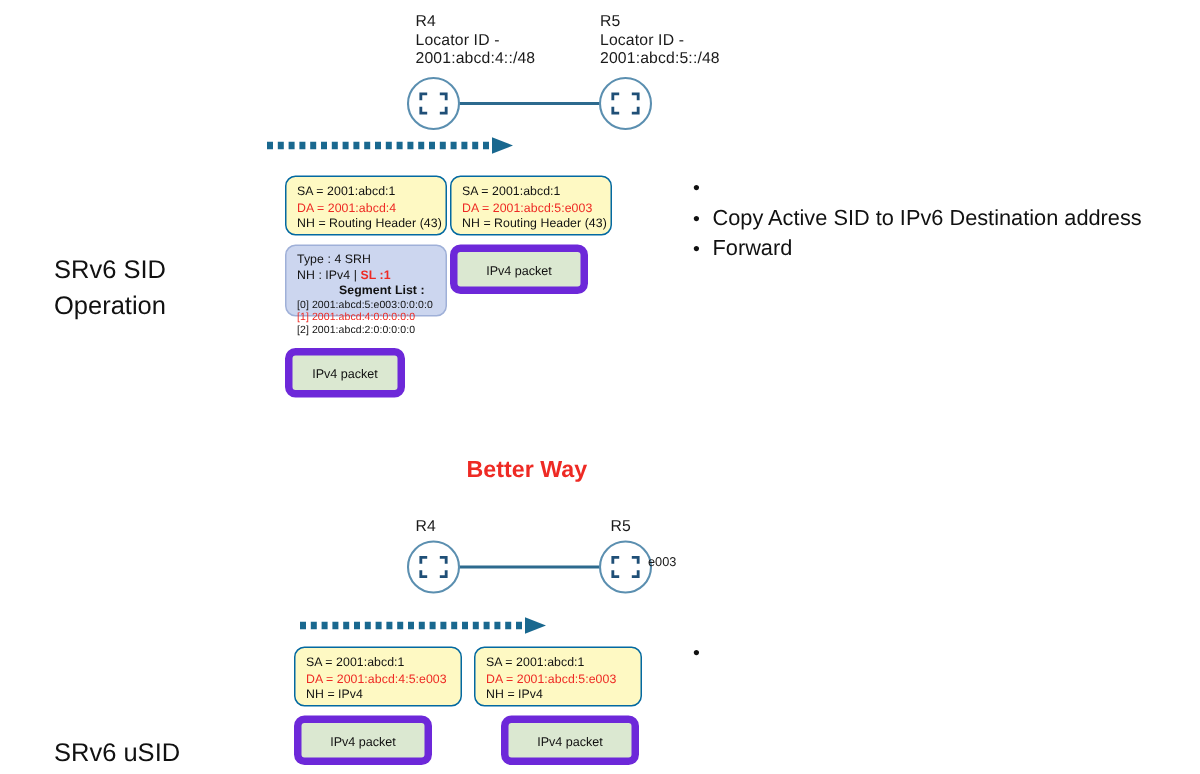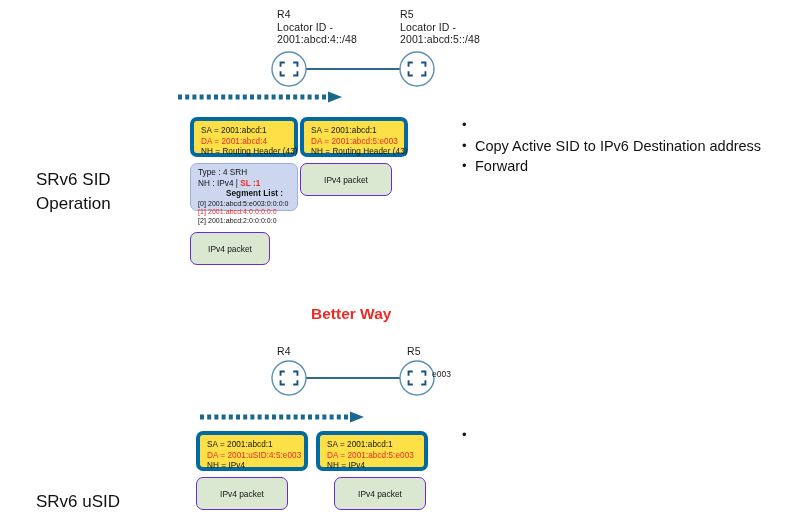--- a/index.html
+++ b/index.html
@@ -28,29 +28,29 @@
 
   
   .flow{position:absolute;height:12px;}
   .flow svg{display:block;}
 
   
   .pkt{
     position:absolute;border-radius:7px;box-sizing:border-box;
   }
   .pkt.hdr{
-    background:#fde047;border:4px solid #0369a1;
+    background:#fef9c3;border:1px solid #0369a1;
     padding:5px 6px 5px 7px;
   }
   .pkt.srh{
     background:#ccd6ef;border:1px solid #9fb0d8;
     padding:4px 6px 4px 7px;
   }
   .pkt.payload{
-    background:#dbe8d1;border:1px solid #6d28d9;
+    background:#dbe8d1;border:5px solid #6d28d9;
     display:flex;align-items:center;justify-content:center;
   }
   .pline{
     font-size:8.2px;line-height:10.6px;color:#111111;white-space:nowrap;
     letter-spacing:0.05px;
   }
   .pline.red{color:#ee2a24;}
   .pline.tiny{font-size:7px;line-height:8.6px;}
   .pline.tiny.red{color:#ee2a24;}
   .sl-red{color:#ee2a24;font-weight:bold;}
@@ -212,21 +212,21 @@
 
   <div class="flow" style="left:198px;top:411px;width:170px;">
     <svg width="170" height="12" viewBox="0 0 170 12">
       <line x1="2" y1="6" x2="152" y2="6" stroke="#19688f" stroke-width="5" stroke-dasharray="4 3.2" stroke-linecap="butt"></line>
       <path d="M152 0.5 L166 6 L152 11.5 Z" fill="#19688f"></path>
     </svg>
   </div>
 
   <div class="pkt hdr" style="left:196px;top:431px;width:112px;height:40px;">
     <div class="pline">SA = 2001:abcd:1</div>
-    <div class="pline red">DA = 2001:uSID:4:5:e003</div>
+    <div class="pline red">DA = 2001:abcd:4:5:e003</div>
     <div class="pline">NH = IPv4</div>
   </div>
   <div class="pkt payload" style="left:196px;top:477px;width:92px;height:33px;">
     <span class="payload-label">IPv4 packet</span>
   </div>
 
   <div class="pkt hdr" style="left:316px;top:431px;width:112px;height:40px;">
     <div class="pline">SA = 2001:abcd:1</div>
     <div class="pline red">DA = 2001:abcd:5:e003</div>
     <div class="pline">NH = IPv4</div>

